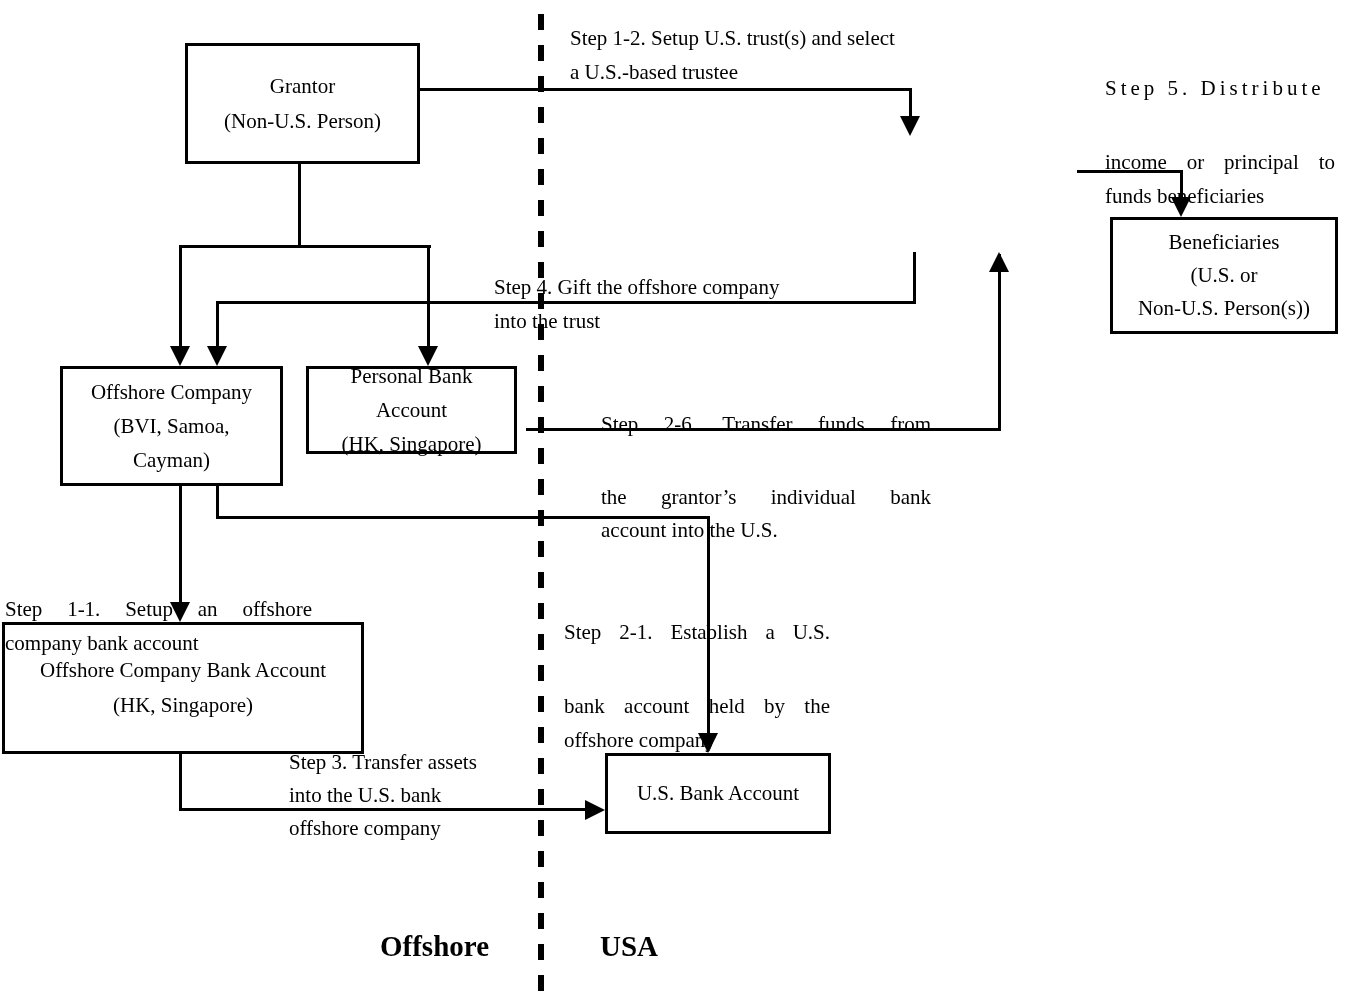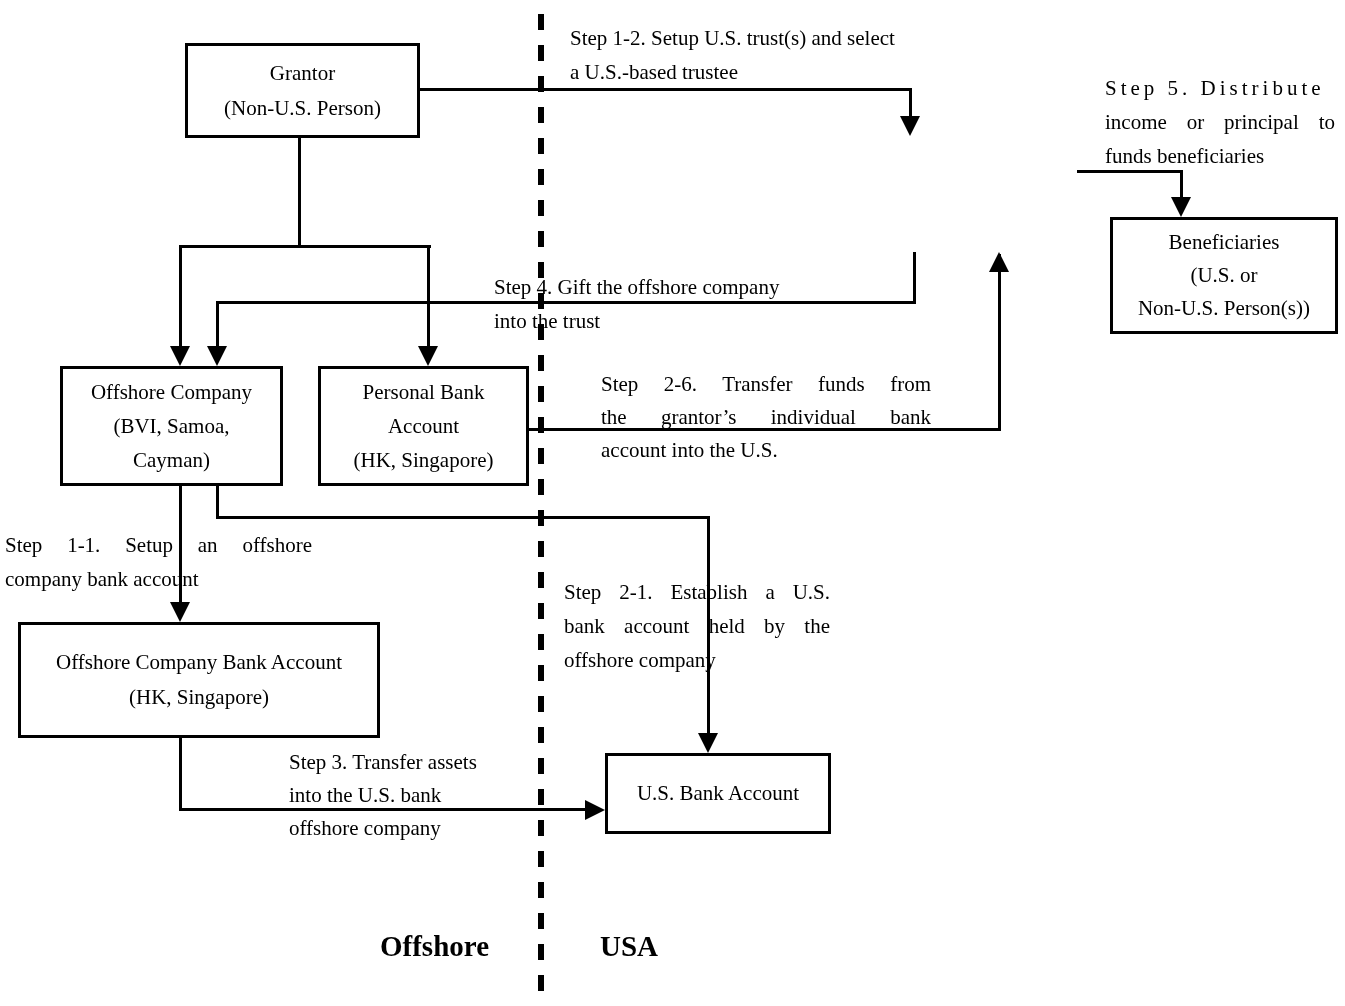--- a/index.html
+++ b/index.html
@@ -29,21 +29,21 @@
   .ar-u{border-left:10px solid transparent;border-right:10px solid transparent;border-bottom:20px solid #000;}
   .ar-r{border-top:10px solid transparent;border-bottom:10px solid transparent;border-left:20px solid #000;}
   
   .dash{
     position:absolute;left:538px;top:14px;width:6px;height:978px;
     background:repeating-linear-gradient(to bottom,#000 0px,#000 16px,transparent 16px,transparent 31px);
   }
   
   .ann{position:absolute;font-size:21px;}
   .ann .al{line-height:34px;white-space:nowrap;}
-  .ann.jw .al.j{white-space:normal;text-align:justify;text-align-last:justify;}
+  .ann.jw .al.j{white-space:normal;text-align:justify;text-align-last:justify;margin-top:40px;}
   .ann .al.ls{letter-spacing:4px;}
   
   .region{position:absolute;font-size:29px;font-weight:bold;white-space:nowrap;margin-top:8px;}
 </style>
 </head>
 <body>
 
 <div class="canvas">
 
   <div class="dash"></div>
@@ -77,45 +77,45 @@
   <div class="ar ar-d" style="left:698px;top:733px"></div>
 
   <div class="l" style="left:179px;top:737px;width:3px;height:74px"></div>
   <div class="l" style="left:179px;top:808px;width:408px;height:3px"></div>
   <div class="ar ar-r" style="left:585px;top:800px"></div>
 
   <div class="l" style="left:1077px;top:170px;width:106px;height:3px"></div>
   <div class="l" style="left:1180px;top:170px;width:3px;height:29px"></div>
   <div class="ar ar-d" style="left:1171px;top:197px"></div>
 
-  <div class="box" style="left:185px;top:43px;width:235px;height:95px">
+  <div class="box" style="left:185px;top:43px;width:235px;height:121px">
     <div class="bl">Grantor</div>
     <div class="bl">(Non-U.S. Person)</div>
   </div>
 
 
   <div class="box" style="left:1110px;top:217px;width:228px;height:117px">
     <div class="bl" style="line-height:33px">Beneficiaries</div>
     <div class="bl" style="line-height:33px">(U.S. or</div>
     <div class="bl" style="line-height:33px">Non-U.S. Person(s))</div>
   </div>
 
   <div class="box" style="left:60px;top:366px;width:223px;height:120px">
     <div class="bl" style="line-height:34px">Offshore Company</div>
     <div class="bl" style="line-height:34px">(BVI, Samoa,</div>
     <div class="bl" style="line-height:34px">Cayman)</div>
   </div>
 
-  <div class="box" style="left:318px;top:366px;width:211px;height:120px">
+  <div class="box" style="left:306px;top:366px;width:211px;height:88px">
     <div class="bl" style="line-height:34px">Personal Bank</div>
     <div class="bl" style="line-height:34px">Account</div>
     <div class="bl" style="line-height:34px">(HK, Singapore)</div>
   </div>
 
-  <div class="box" style="left:18px;top:622px;width:362px;height:116px">
+  <div class="box" style="left:2px;top:622px;width:362px;height:132px">
     <div class="bl">Offshore Company Bank Account</div>
     <div class="bl">(HK, Singapore)</div>
   </div>
 
   <div class="box" style="left:605px;top:753px;width:226px;height:81px">
     <div class="bl">U.S. Bank Account</div>
   </div>
 
   <div class="ann" style="left:570px;top:21px">
     <div class="al">Step 1-2. Setup U.S. trust(s) and select</div>
@@ -132,21 +132,21 @@
     <div class="al">Step 4. Gift the offshore company</div>
     <div class="al">into the trust</div>
   </div>
 
   <div class="ann jw" style="left:601px;top:368px;width:330px">
     <div class="al j" style="line-height:33px">Step 2-6. Transfer funds from</div>
     <div class="al j" style="line-height:33px">the grantor’s individual bank</div>
     <div class="al" style="line-height:33px">account into the U.S.</div>
   </div>
 
-  <div class="ann jw" style="left:5px;top:528px;width:307px">
+  <div class="ann jw" style="left:5px;top:552px;width:307px">
     <div class="al j">Step 1-1. Setup an offshore</div>
     <div class="al">company bank account</div>
   </div>
 
   <div class="ann jw" style="left:564px;top:575px;width:266px">
     <div class="al j">Step 2-1. Establish a U.S.</div>
     <div class="al j">bank account held by the</div>
     <div class="al">offshore company</div>
   </div>
 

